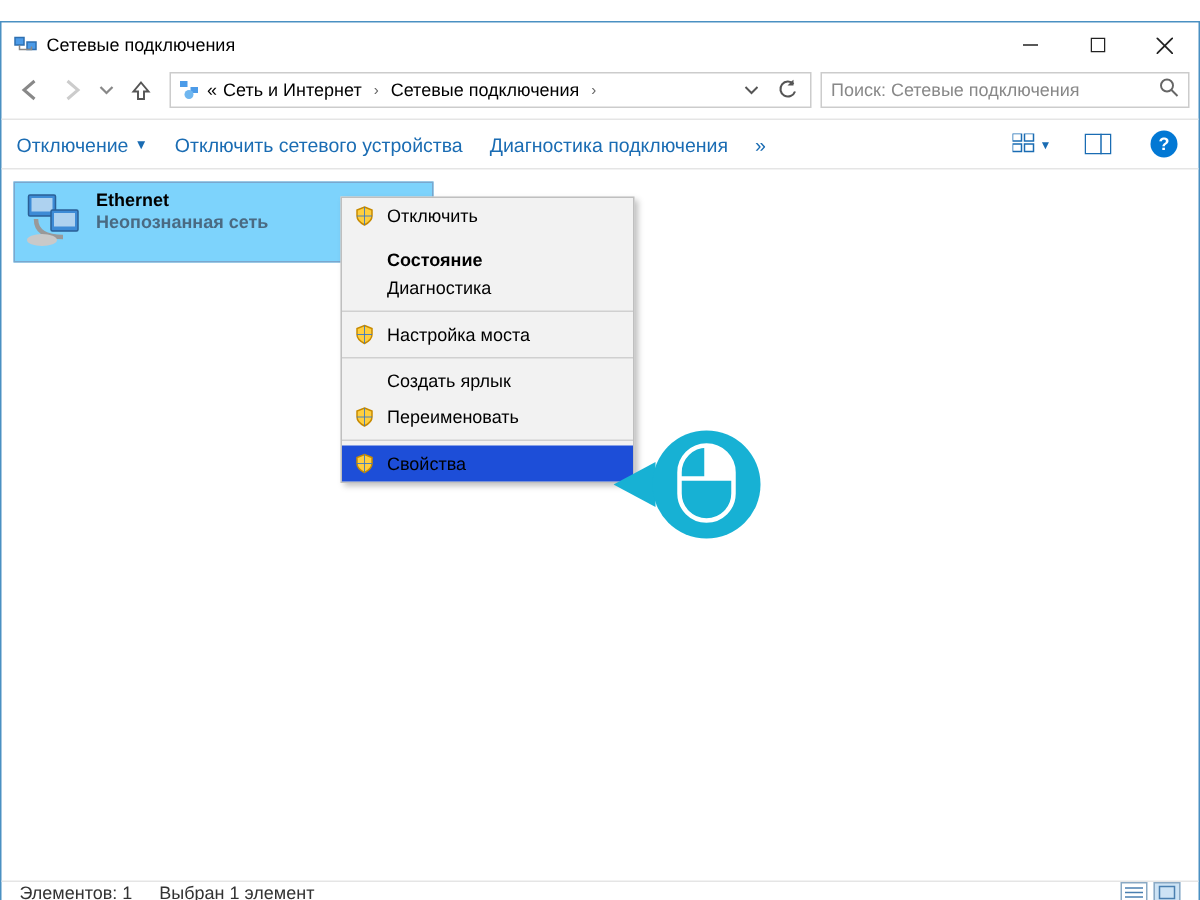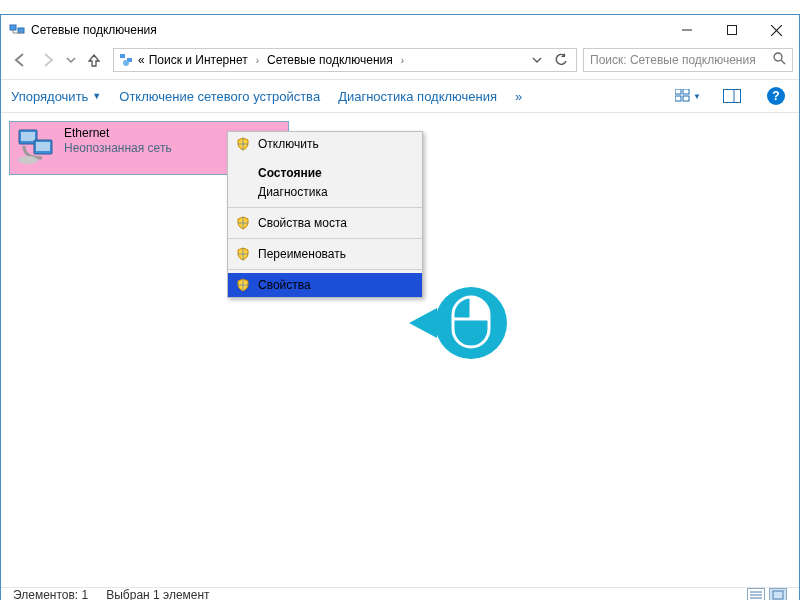--- a/index.html
+++ b/index.html
@@ -15,31 +15,31 @@
   
   .navbar { height: 34px; display: flex; align-items: center; padding: 0 6px 4px 6px; gap: 2px; }
   .nav-btn { width: 26px; height: 26px; display: flex; align-items: center; justify-content: center; color: #888; font-size: 16px; }
   .nav-btn.enabled { color: #333; }
   .addr-box { flex: 1; height: 24px; border: 1px solid #ccc; display: flex; align-items: center; padding: 0 4px; font-size: 12px; gap: 4px; margin-left: 4px; }
   .addr-sep { color: #666; padding: 0 4px; font-size: 10px; }
   .addr-seg { color: #000; white-space: nowrap; }
   .addr-tail { flex: 1; }
   .addr-right { display: flex; gap: 2px; }
   .addr-icon-btn { width: 22px; height: 22px; display: flex; align-items: center; justify-content: center; color: #555; font-size: 12px; }
-  .search-box { width: 210px; height: 24px; border: 1px solid #ccc; margin-left: 4px; display: flex; align-items: center; padding: 0 6px; font-size: 12px; color: #888; }
+  .search-box { width: 246px; height: 24px; border: 1px solid #ccc; margin-left: 4px; display: flex; align-items: center; padding: 0 6px; font-size: 12px; color: #888; }
   .search-box .mag { margin-left: auto; color: #555; font-size: 13px; }
   
   .cmdbar { height: 34px; border-top: 1px solid #e5e5e5; border-bottom: 1px solid #e5e5e5; display: flex; align-items: center; padding: 0 10px; gap: 18px; font-size: 13px; color: #1a6cb3; }
   .cmdbar .cmd { display: flex; align-items: center; gap: 4px; }
   .cmdbar .spacer { flex: 1; }
   .cmdbar .icon-btn { width: 26px; height: 26px; display: flex; align-items: center; justify-content: center; color: #1a6cb3; font-size: 13px;}
   .help { background: #0278d4; color: #fff; width: 18px; height: 18px; border-radius: 50%; font-size: 12px; font-weight: bold; display:flex; align-items:center; justify-content:center; }
   
   .content { flex: 1; position: relative; padding: 8px; overflow: hidden; }
-  .adapter { width: 280px; height: 54px; border: 1px solid #7aa7ce; background: #f9a8d4; display: flex; padding: 4px 6px; gap: 6px; }
+  .adapter { width: 280px; height: 54px; border: 1px solid #7aa7ce; background: #7dd3fc; display: flex; padding: 4px 6px; gap: 6px; font-weight: bold; }
   .adapter .icon { width: 42px; height: 42px; flex-shrink: 0; display:flex; align-items:center; justify-content:center; }
   .adapter .lines { font-size: 12px; line-height: 15px; overflow: hidden; }
   .adapter .lines .l1 { color: #000; }
   .adapter .lines .l2, .adapter .lines .l3 { color: #4a6a82; white-space: nowrap; }
   
   .ctx { position: absolute; left: 226px; top: 18px; width: 196px; background: #f2f2f2; border: 1px solid #bfbfbf; box-shadow: 2px 2px 4px rgba(0,0,0,.25); }
   .ctx .item { height: 24px; display: flex; align-items: center; padding: 0 12px 0 8px; font-size: 12px; color: #000; gap: 8px; }
   .ctx .item.bold { font-weight: 600; align-items: flex-end; }
   .ctx .item.disabled { color: #9a9a9a; }
   .ctx .item.hover { background: #1d4ed8; }
@@ -111,21 +111,21 @@
     </div>
     <div class="addr-box">
       <span>
         <svg width="16" height="16">
             <rect x="2" y="3" width="5" height="4" fill="#4c9be8"></rect>
             <rect x="9" y="7" width="5" height="4" fill="#4c9be8"></rect>
             <circle cx="8" cy="12" r="3" fill="#6fb6ef"></circle>
           </svg>
       </span>
       <span class="addr-seg">«</span>
-      <span class="addr-seg">Поиск и Интернет</span>
+      <span class="addr-seg">Сеть и Интернет</span>
       <span class="addr-sep">›</span>
       <span class="addr-seg">Сетевые подключения</span>
       <span class="addr-sep">›</span>
       <span class="addr-tail"></span>
       <div class="addr-right">
         <div class="addr-icon-btn">
           <svg width="10" height="10">
               <path d="M1 3 L5 7 L9 3" fill="none" stroke="#555" stroke-width="1.3"></path>
             </svg>
         </div>
@@ -143,24 +143,24 @@
         <svg width="13" height="13">
             <circle cx="5" cy="5" r="4" fill="none" stroke="#666" stroke-width="1.3"></circle>
             <line x1="8" y1="8" x2="12" y2="12" stroke="#666" stroke-width="1.3"></line>
           </svg>
       </span>
     </div>
   </div>
 
   <div class="cmdbar">
     <div class="cmd">
-      <span>Упорядочить</span>
+      <span>Отключение</span>
       <span style="font-size:9px;">▼</span>
     </div>
-    <div class="cmd">Отключение сетевого устройства</div>
+    <div class="cmd">Отключить сетевого устройства</div>
     <div class="cmd">Диагностика подключения</div>
     <div class="cmd">»</div>
     <div class="spacer"></div>
     <div class="icon-btn">
       <svg width="16" height="14">
           <rect x="0" y="0" width="6" height="5" fill="none" stroke="#1a6cb3"></rect>
           <rect x="8" y="0" width="6" height="5" fill="none" stroke="#1a6cb3"></rect>
           <rect x="0" y="7" width="6" height="5" fill="none" stroke="#1a6cb3"></rect>
           <rect x="8" y="7" width="6" height="5" fill="none" stroke="#1a6cb3"></rect>
         </svg>
@@ -217,23 +217,27 @@
       </div>
       <div class="sep"></div>
       <div class="item">
         <span class="shield">
           <svg viewBox="0 0 14 14">
               <path d="M7 1 L12 3 v4 c0 3 -3 5 -5 6 c-2 -1 -5 -3 -5 -6 v-4 Z" fill="#ffcf3f" stroke="#c78a00"></path>
               <path d="M7 1 v12" stroke="#3b78c4" stroke-width="0.6"></path>
               <path d="M2 7 h10" stroke="#3b78c4" stroke-width="0.6"></path>
             </svg>
         </span>
-        <span>Свойства моста</span>
+        <span>Настройка моста</span>
       </div>
       <div class="sep"></div>
+      <div class="item">
+        <span class="no-icon"></span>
+        <span>Создать ярлык</span>
+      </div>
       <div class="item">
         <span class="shield">
           <svg viewBox="0 0 14 14">
               <path d="M7 1 L12 3 v4 c0 3 -3 5 -5 6 c-2 -1 -5 -3 -5 -6 v-4 Z" fill="#ffcf3f" stroke="#c78a00"></path>
               <path d="M7 1 v12" stroke="#3b78c4" stroke-width="0.6"></path>
               <path d="M2 7 h10" stroke="#3b78c4" stroke-width="0.6"></path>
             </svg>
         </span>
         <span>Переименовать</span>
       </div>

